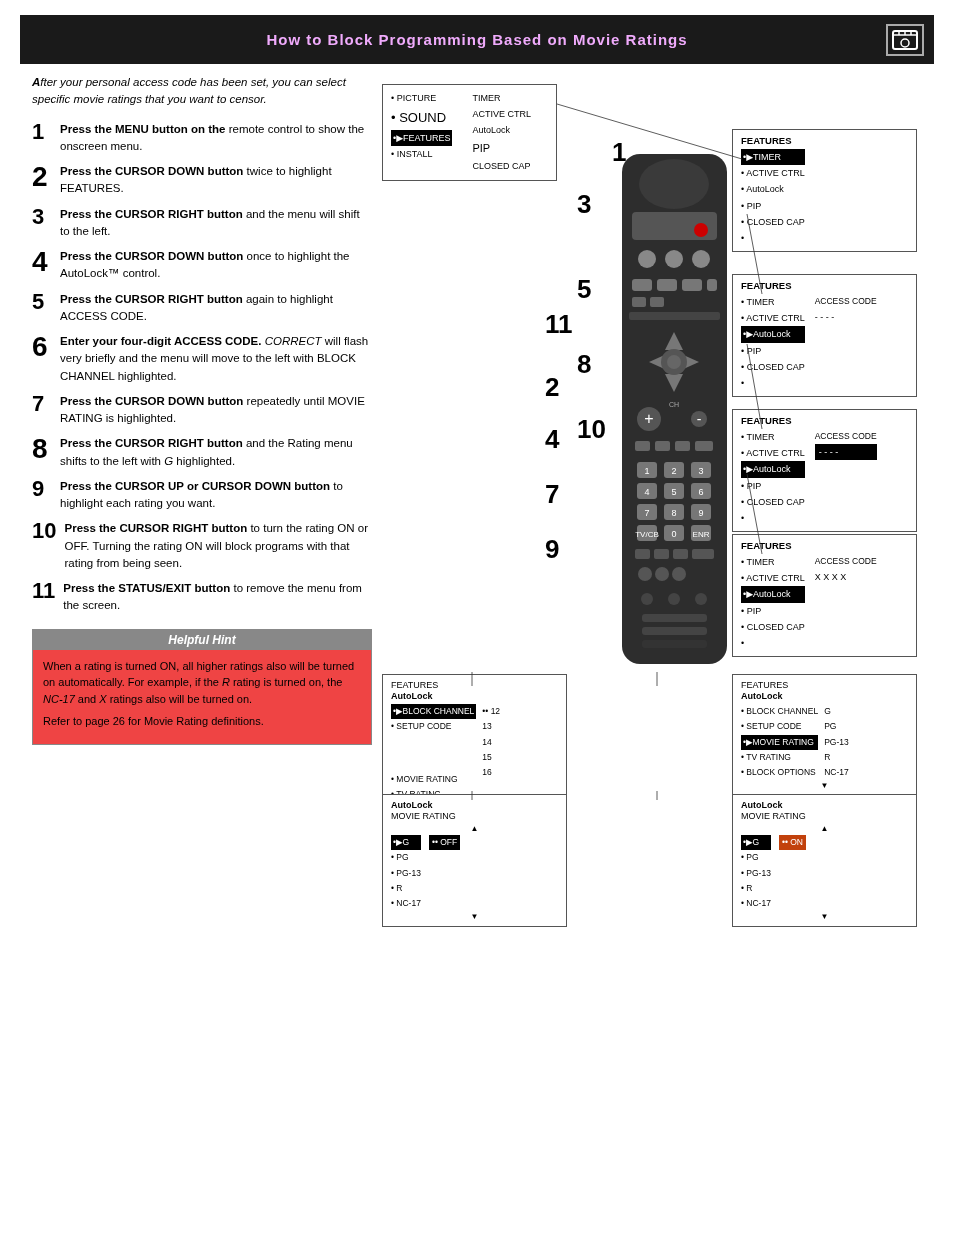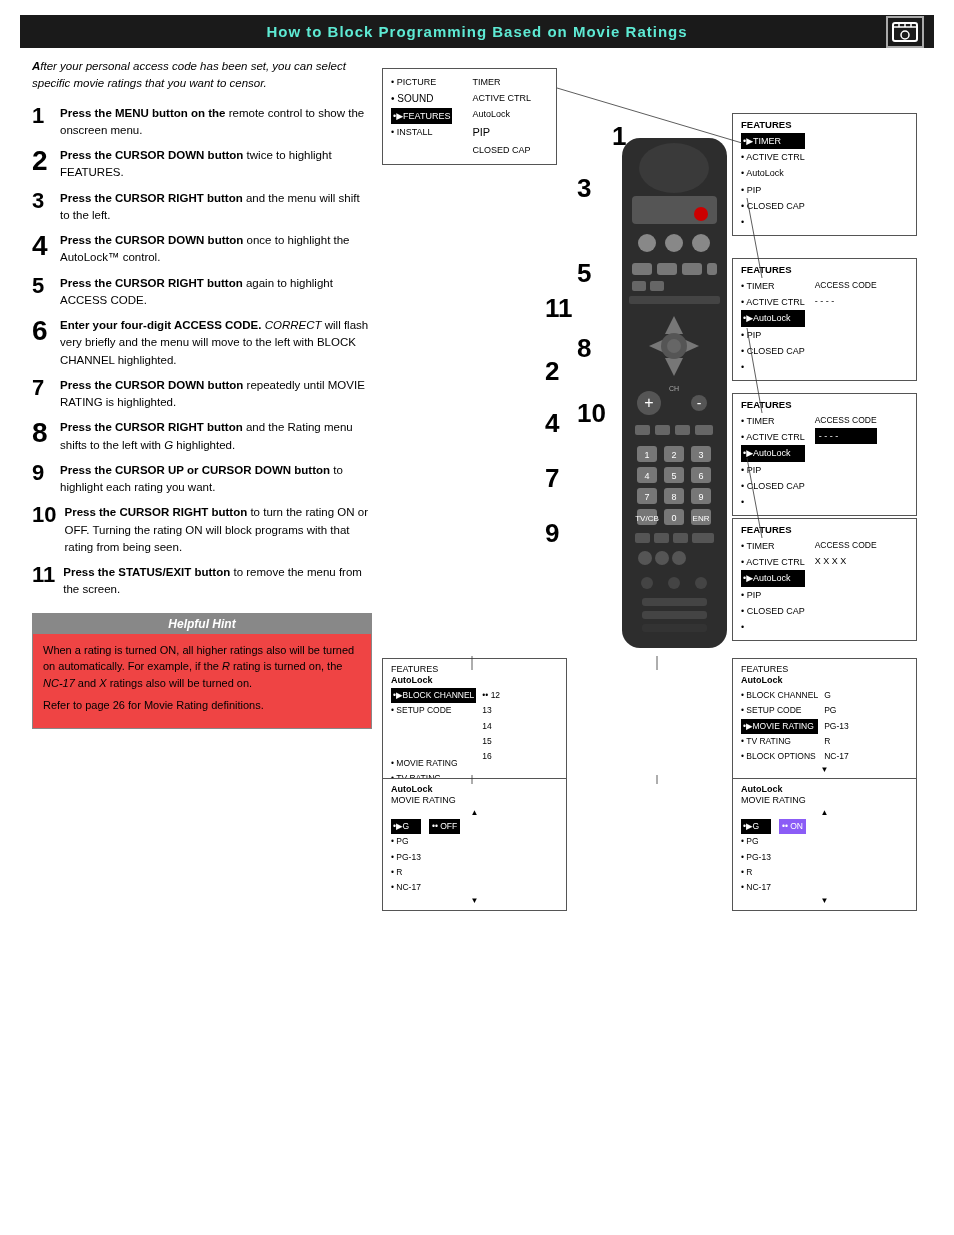--- a/index.html
+++ b/index.html
@@ -8,23 +8,23 @@
       font-family: Arial, Helvetica, sans-serif;
       font-size: 12px;
       width: 954px;
       min-height: 1235px;
       color: #000;
     }
 
     
     .page-header {
       background: #1a1a1a;
-      color: #5eead4;
+      color: #f0abfc;
       text-align: center;
-      padding: 8px 20px;
+      padding: 16px 20px;
       font-size: 15px;
       font-weight: bold;
       letter-spacing: 1px;
       position: relative;
       margin: 15px 20px 10px 20px;
       display: flex;
       align-items: center;
       justify-content: center;
     }
     .header-icon {
@@ -248,21 +248,21 @@
     </div>
   </div>
 
   <div class="right-col">
     <div class="full-diagram">
 
       <div style="position:absolute; left:0; top:10px; border:1px solid #555; background:#fff; padding:5px 8px; font-size:9.5px; width:175px;">
         <div style="display:flex; gap:20px;">
           <div>
             <div style="font-size:9px; line-height:1.8;">• PICTURE</div>
-            <div style="font-size:10px; line-height:1.8;">• SOUND</div>
+            <div style="font-size:13px; line-height:1.8;">• SOUND</div>
             <div style="background:#000; color:#fff; font-size:9px; line-height:1.8; padding:0 2px;">•▶FEATURES</div>
             <div style="font-size:9px; line-height:1.8;">• INSTALL</div>
           </div>
           <div>
             <div style="font-size:9px; line-height:1.8;">TIMER</div>
             <div style="font-size:9px; line-height:1.8;">ACTIVE CTRL</div>
             <div style="font-size:9px; line-height:1.8;">AutoLock</div>
             <div style="font-size:11px; line-height:1.8;">PIP</div>
             <div style="font-size:9px; line-height:1.8;">CLOSED CAP</div>
           </div>
@@ -512,21 +512,21 @@
         <div style="text-align:center; font-size:8px; margin-bottom:2px;">▲</div>
         <div style="display:flex; gap:8px;">
           <div>
             <div style="background:#000; color:#fff; padding:0 2px; line-height:1.8; font-size:8.5px; white-space:nowrap;">•▶G</div>
             <div style="line-height:1.8; font-size:8.5px;">• PG</div>
             <div style="line-height:1.8; font-size:8.5px;">• PG-13</div>
             <div style="line-height:1.8; font-size:8.5px;">• R</div>
             <div style="line-height:1.8; font-size:8.5px;">• NC-17</div>
           </div>
           <div>
-            <div style="background:#8b5cf6; color:#fff; padding:0 3px; line-height:1.8; font-size:8.5px; white-space:nowrap;">•• ON</div>
+            <div style="background:#c2410c; color:#fff; padding:0 3px; line-height:1.8; font-size:8.5px; white-space:nowrap;">•• ON</div>
           </div>
         </div>
         <div style="text-align:center; font-size:8px; margin-top:1px;">▼</div>
       </div>
 
       <svg style="position:absolute; left:0; top:0; width:100%; height:780px; pointer-events:none;">
 
         <line x1="175" y1="30" x2="360" y2="85" stroke="#333" stroke-width="0.8"></line>
 
         <line x1="365" y1="140" x2="380" y2="220" stroke="#333" stroke-width="0.8"></line>

